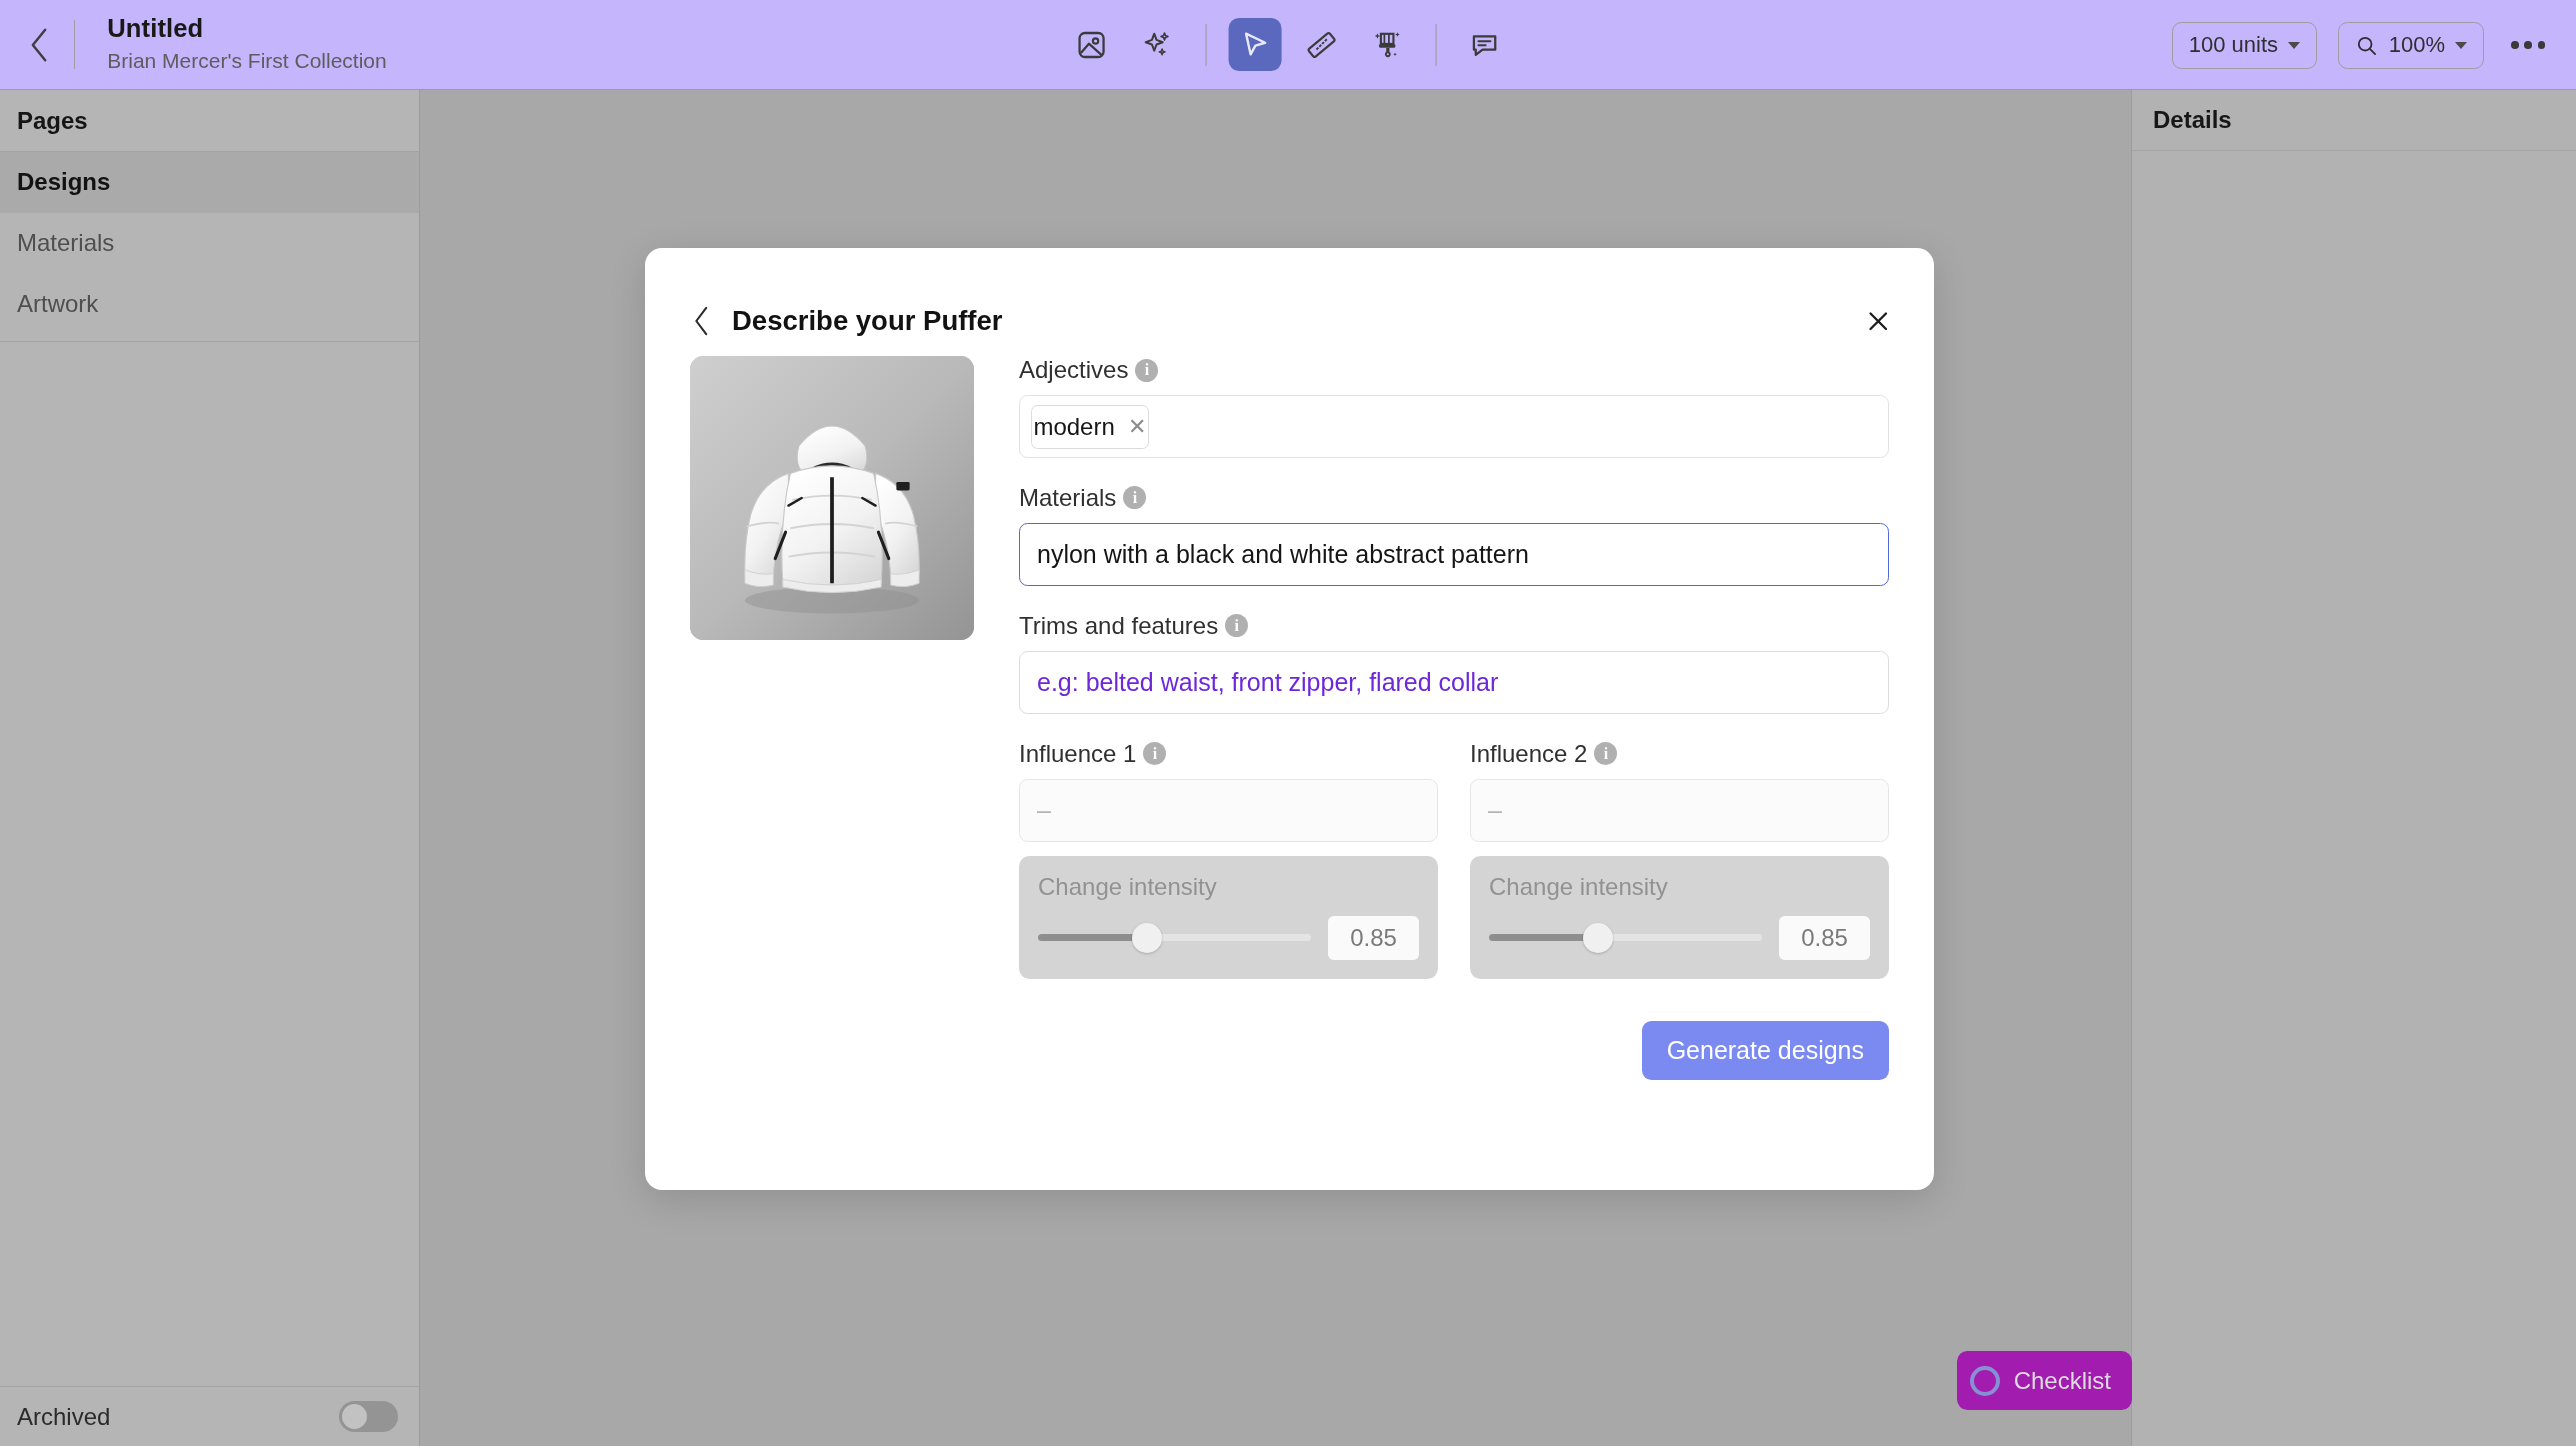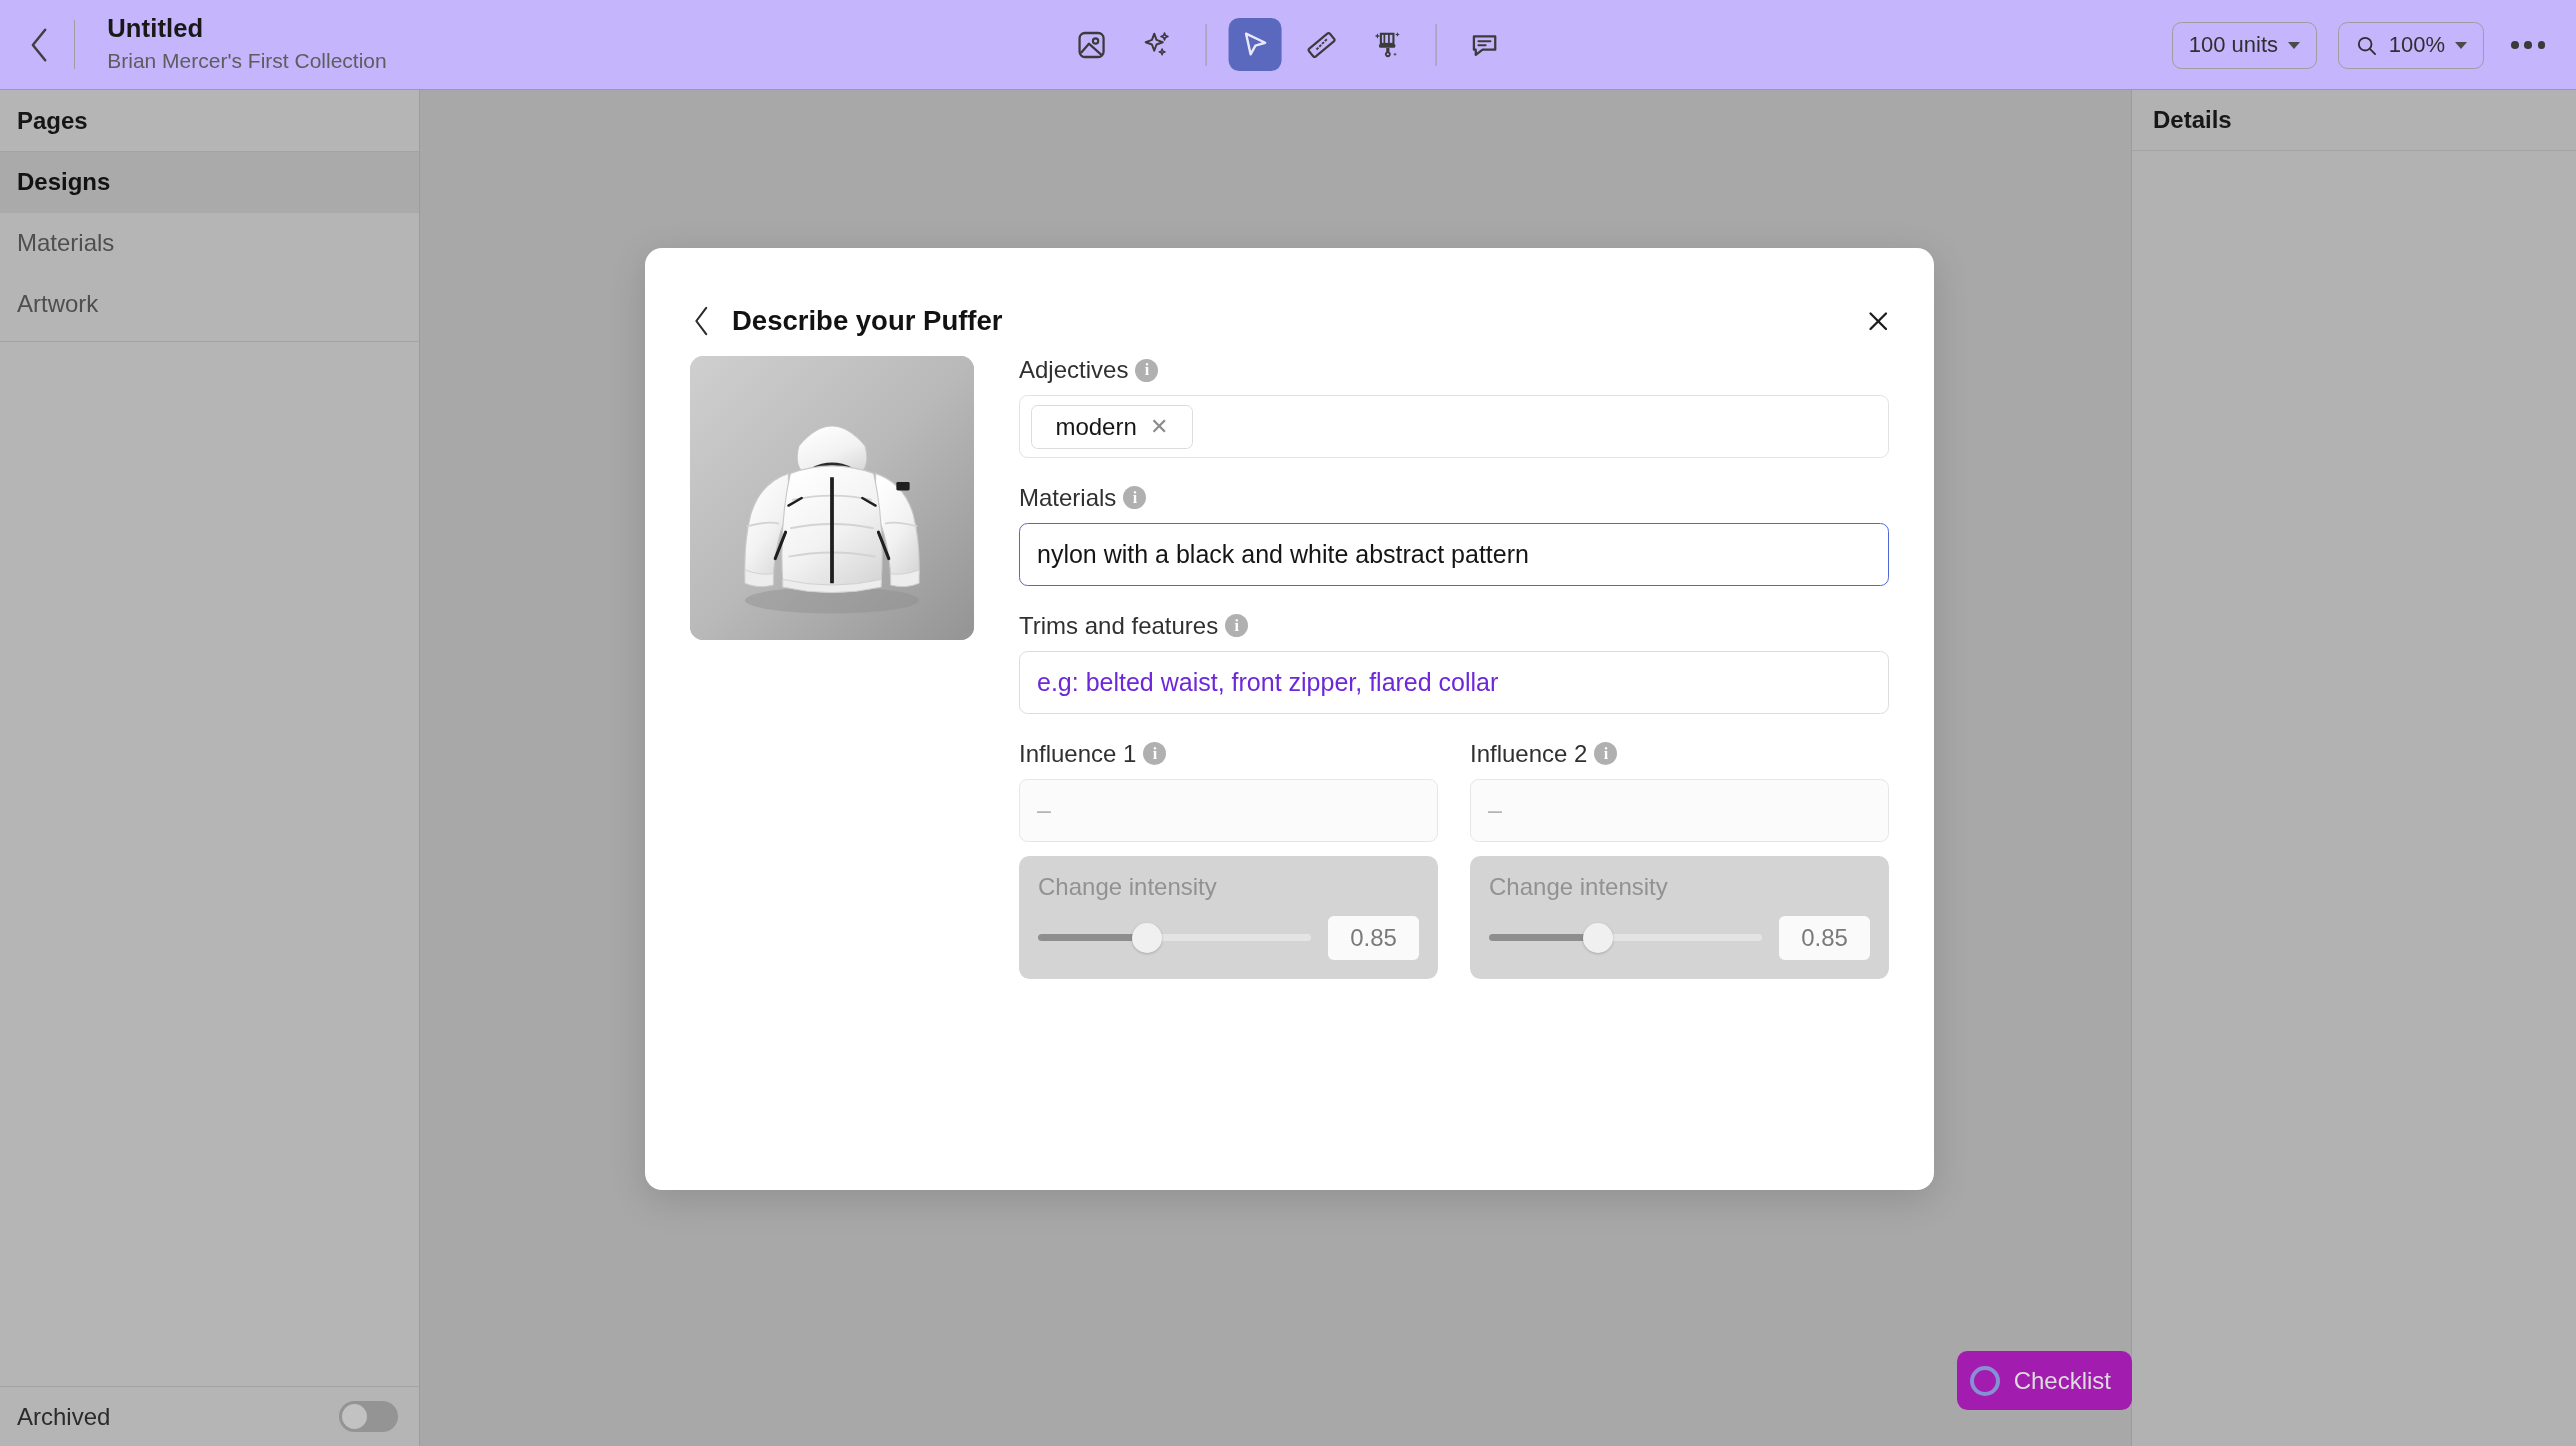--- a/index.html
+++ b/index.html
@@ -141,21 +141,21 @@
     width: 100%; height: 63px; border: 0.9px solid #dcdcdc; border-radius: 8.5px;
     display: flex; align-items: center; padding: 0 17px;
     font-size: 25px; color: #151515; background: #ffffff; cursor: text;
   }
   .input.focused { border: 1.9px solid #4f67d8; }
   .input.placeholder { color: #6d28d9; }
   .input.muted { background: #fbfbfb; border-color: #e6e6e6; color: #b4b4b4; }
   .tag-wrap { height: 63px; display: flex; align-items: center; padding: 0 11.4px; border: 0.9px solid #e2e2e2; border-radius: 8.5px; }
   .tag {
     display: inline-flex; align-items: center; gap: 13.3px;
-    height: 44px; padding: 0 23px;
+    height: 44px; padding: 0 1px;
     border: 0.9px solid #dcdcdc; border-radius: 6.6px;
     font-size: 24px; color: #161616; background: #fff; cursor: default;
   }
   .tag-x { color: #8b8b8b; font-size: 22px; cursor: pointer; line-height: 1; }
   .gap { height: 25.6px; }
 
   .two-col { display: flex; gap: 32px; }
   .col { flex: 1; }
   .intensity {
     margin-top: 13.3px; background: #d4d4d4; border-radius: 10.4px;
@@ -453,16 +453,19 @@
                 </div>
                 <div class="valbox">0.85</div>
               </div>
             </div>
           </div>
 
         </div>
       </div>
     </div>
 
+    <div class="modal-foot">
+      <button class="primary-btn">Generate designs</button>
+    </div>
   </div>
 
 </div>
 
 
 </body></html>

